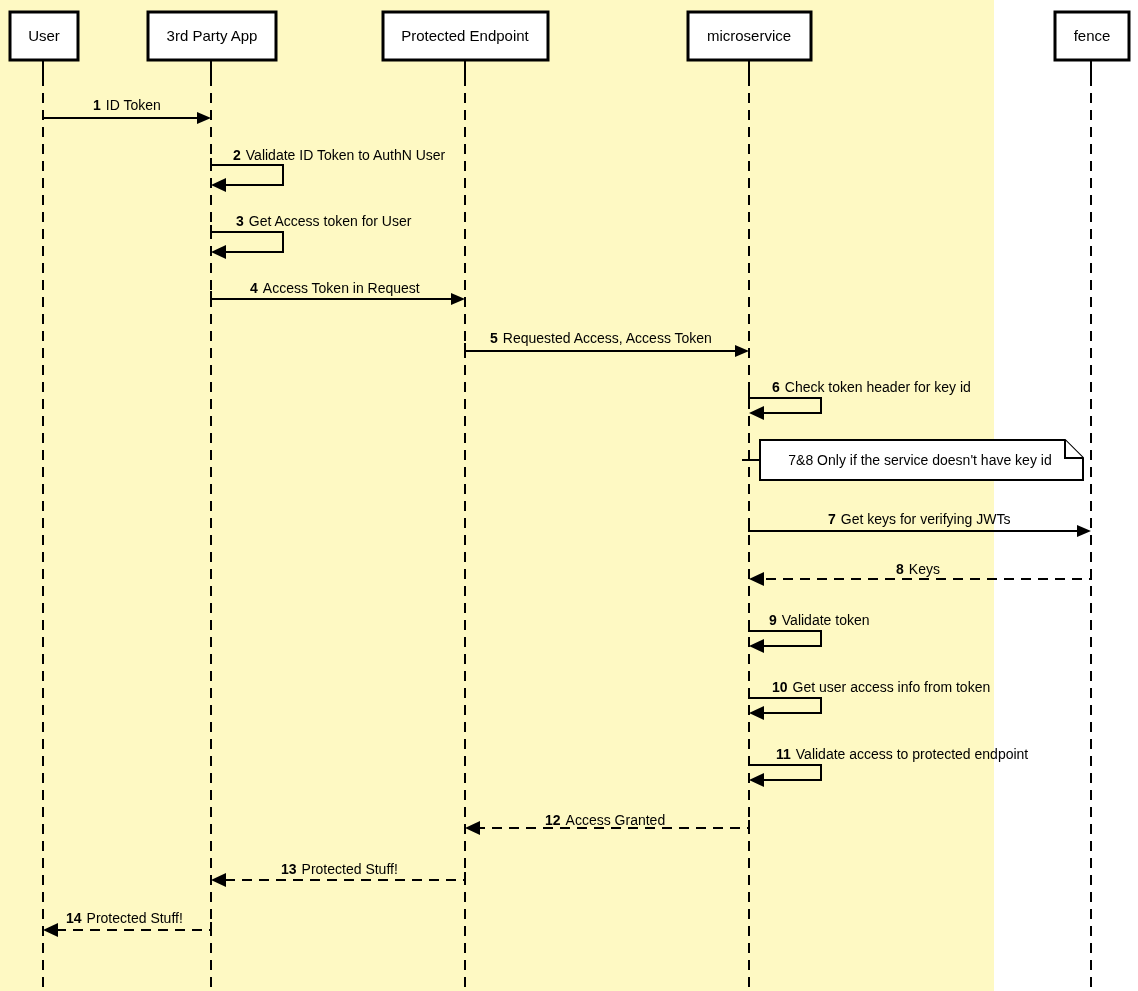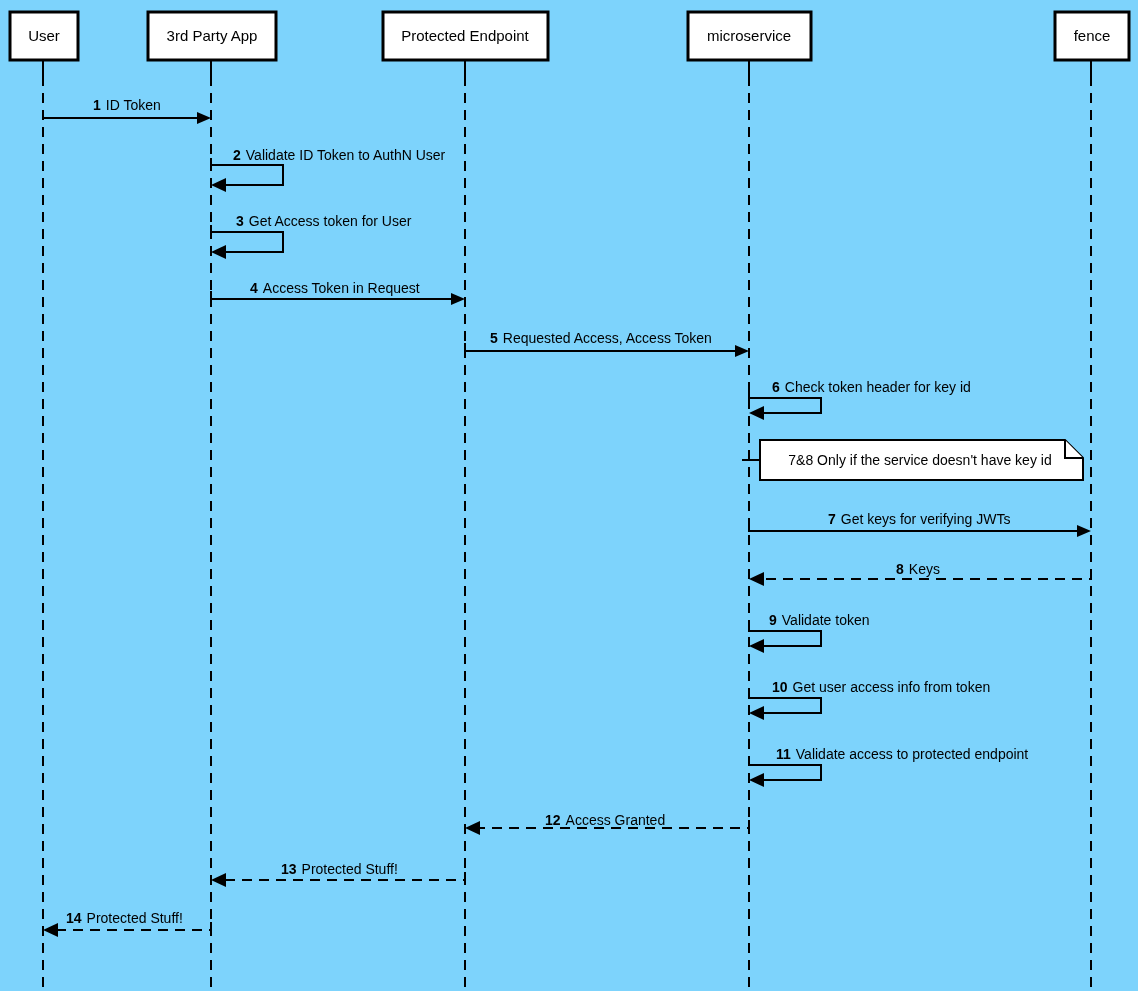--- a/index.html
+++ b/index.html
@@ -10,23 +10,23 @@
   }
   body {
     font-family: "Liberation Sans", sans-serif;
     color: #000000;
     width: 1138px;
     height: 991px;
     overflow: hidden;
   }
   #canvas {
     position: relative;
-    width: 1138px;
+    width: 994px;
     height: 991px;
-    background: #7dd3fc;
+    background: #fef9c3;
   }
   svg.diagram {
     position: absolute;
     top: 0;
     left: 0;
     width: 1138px;
     height: 991px;
     display: block;
   }
   .lifeline-box rect {

